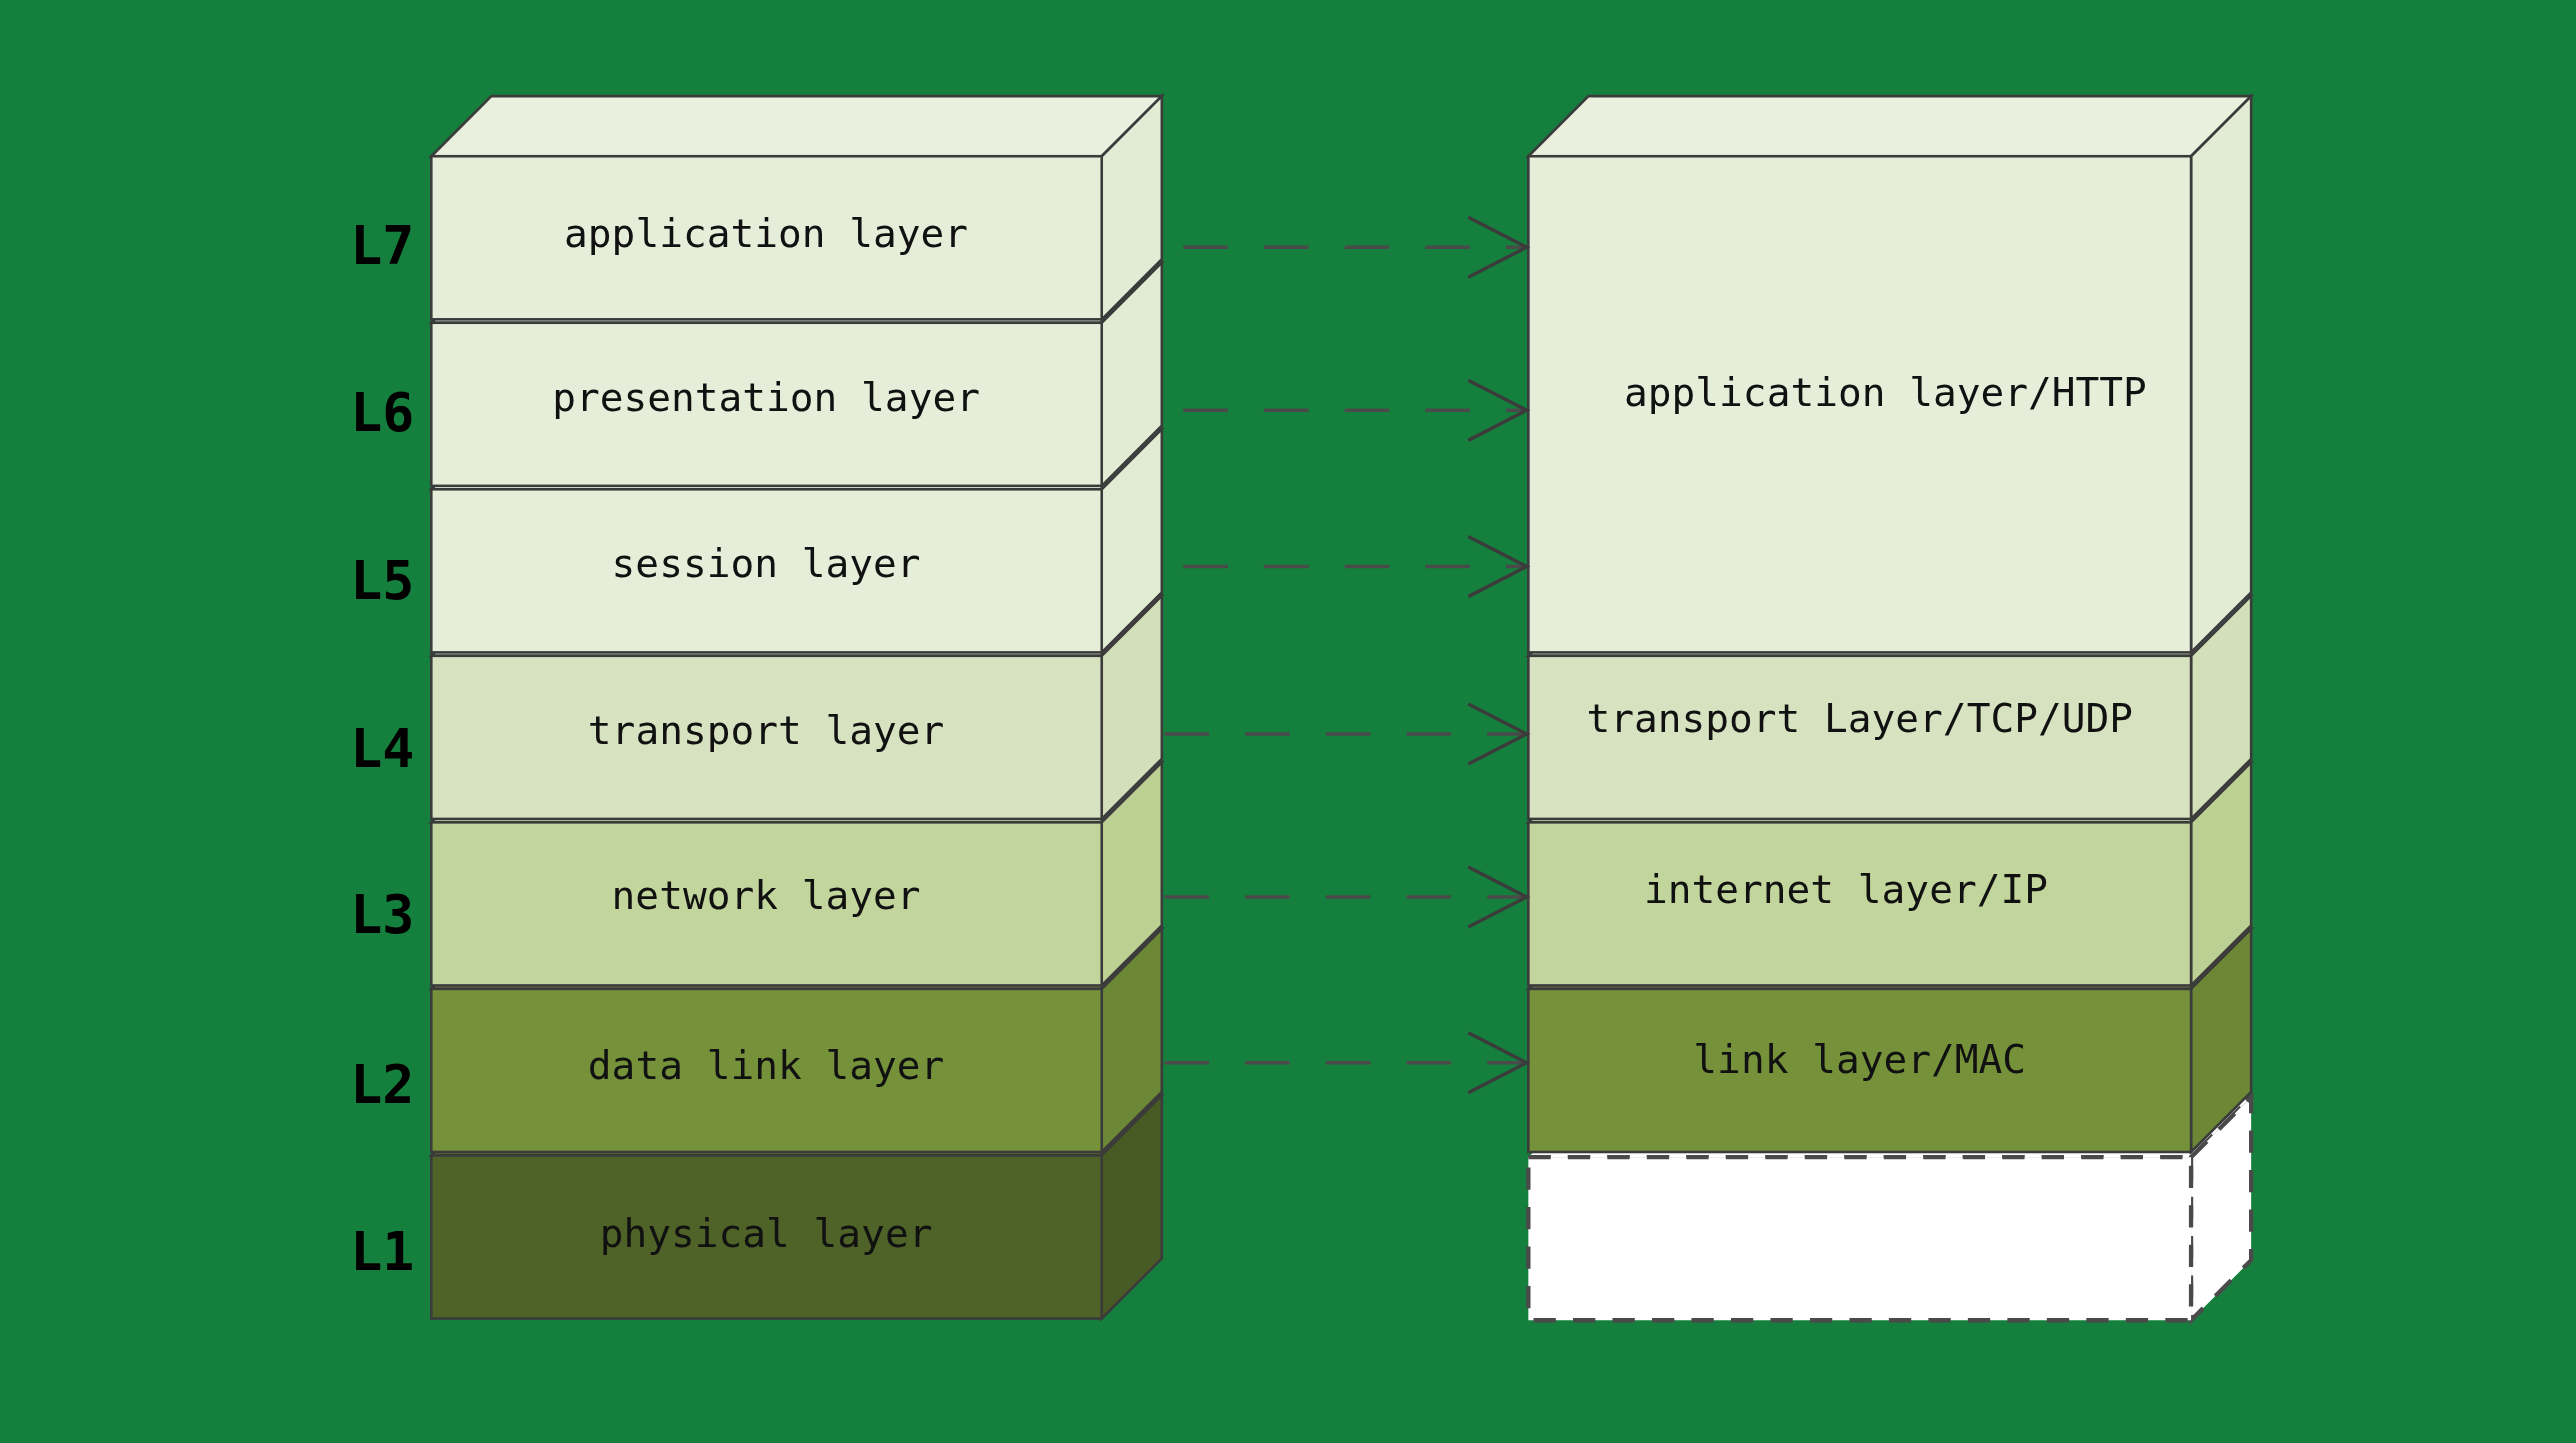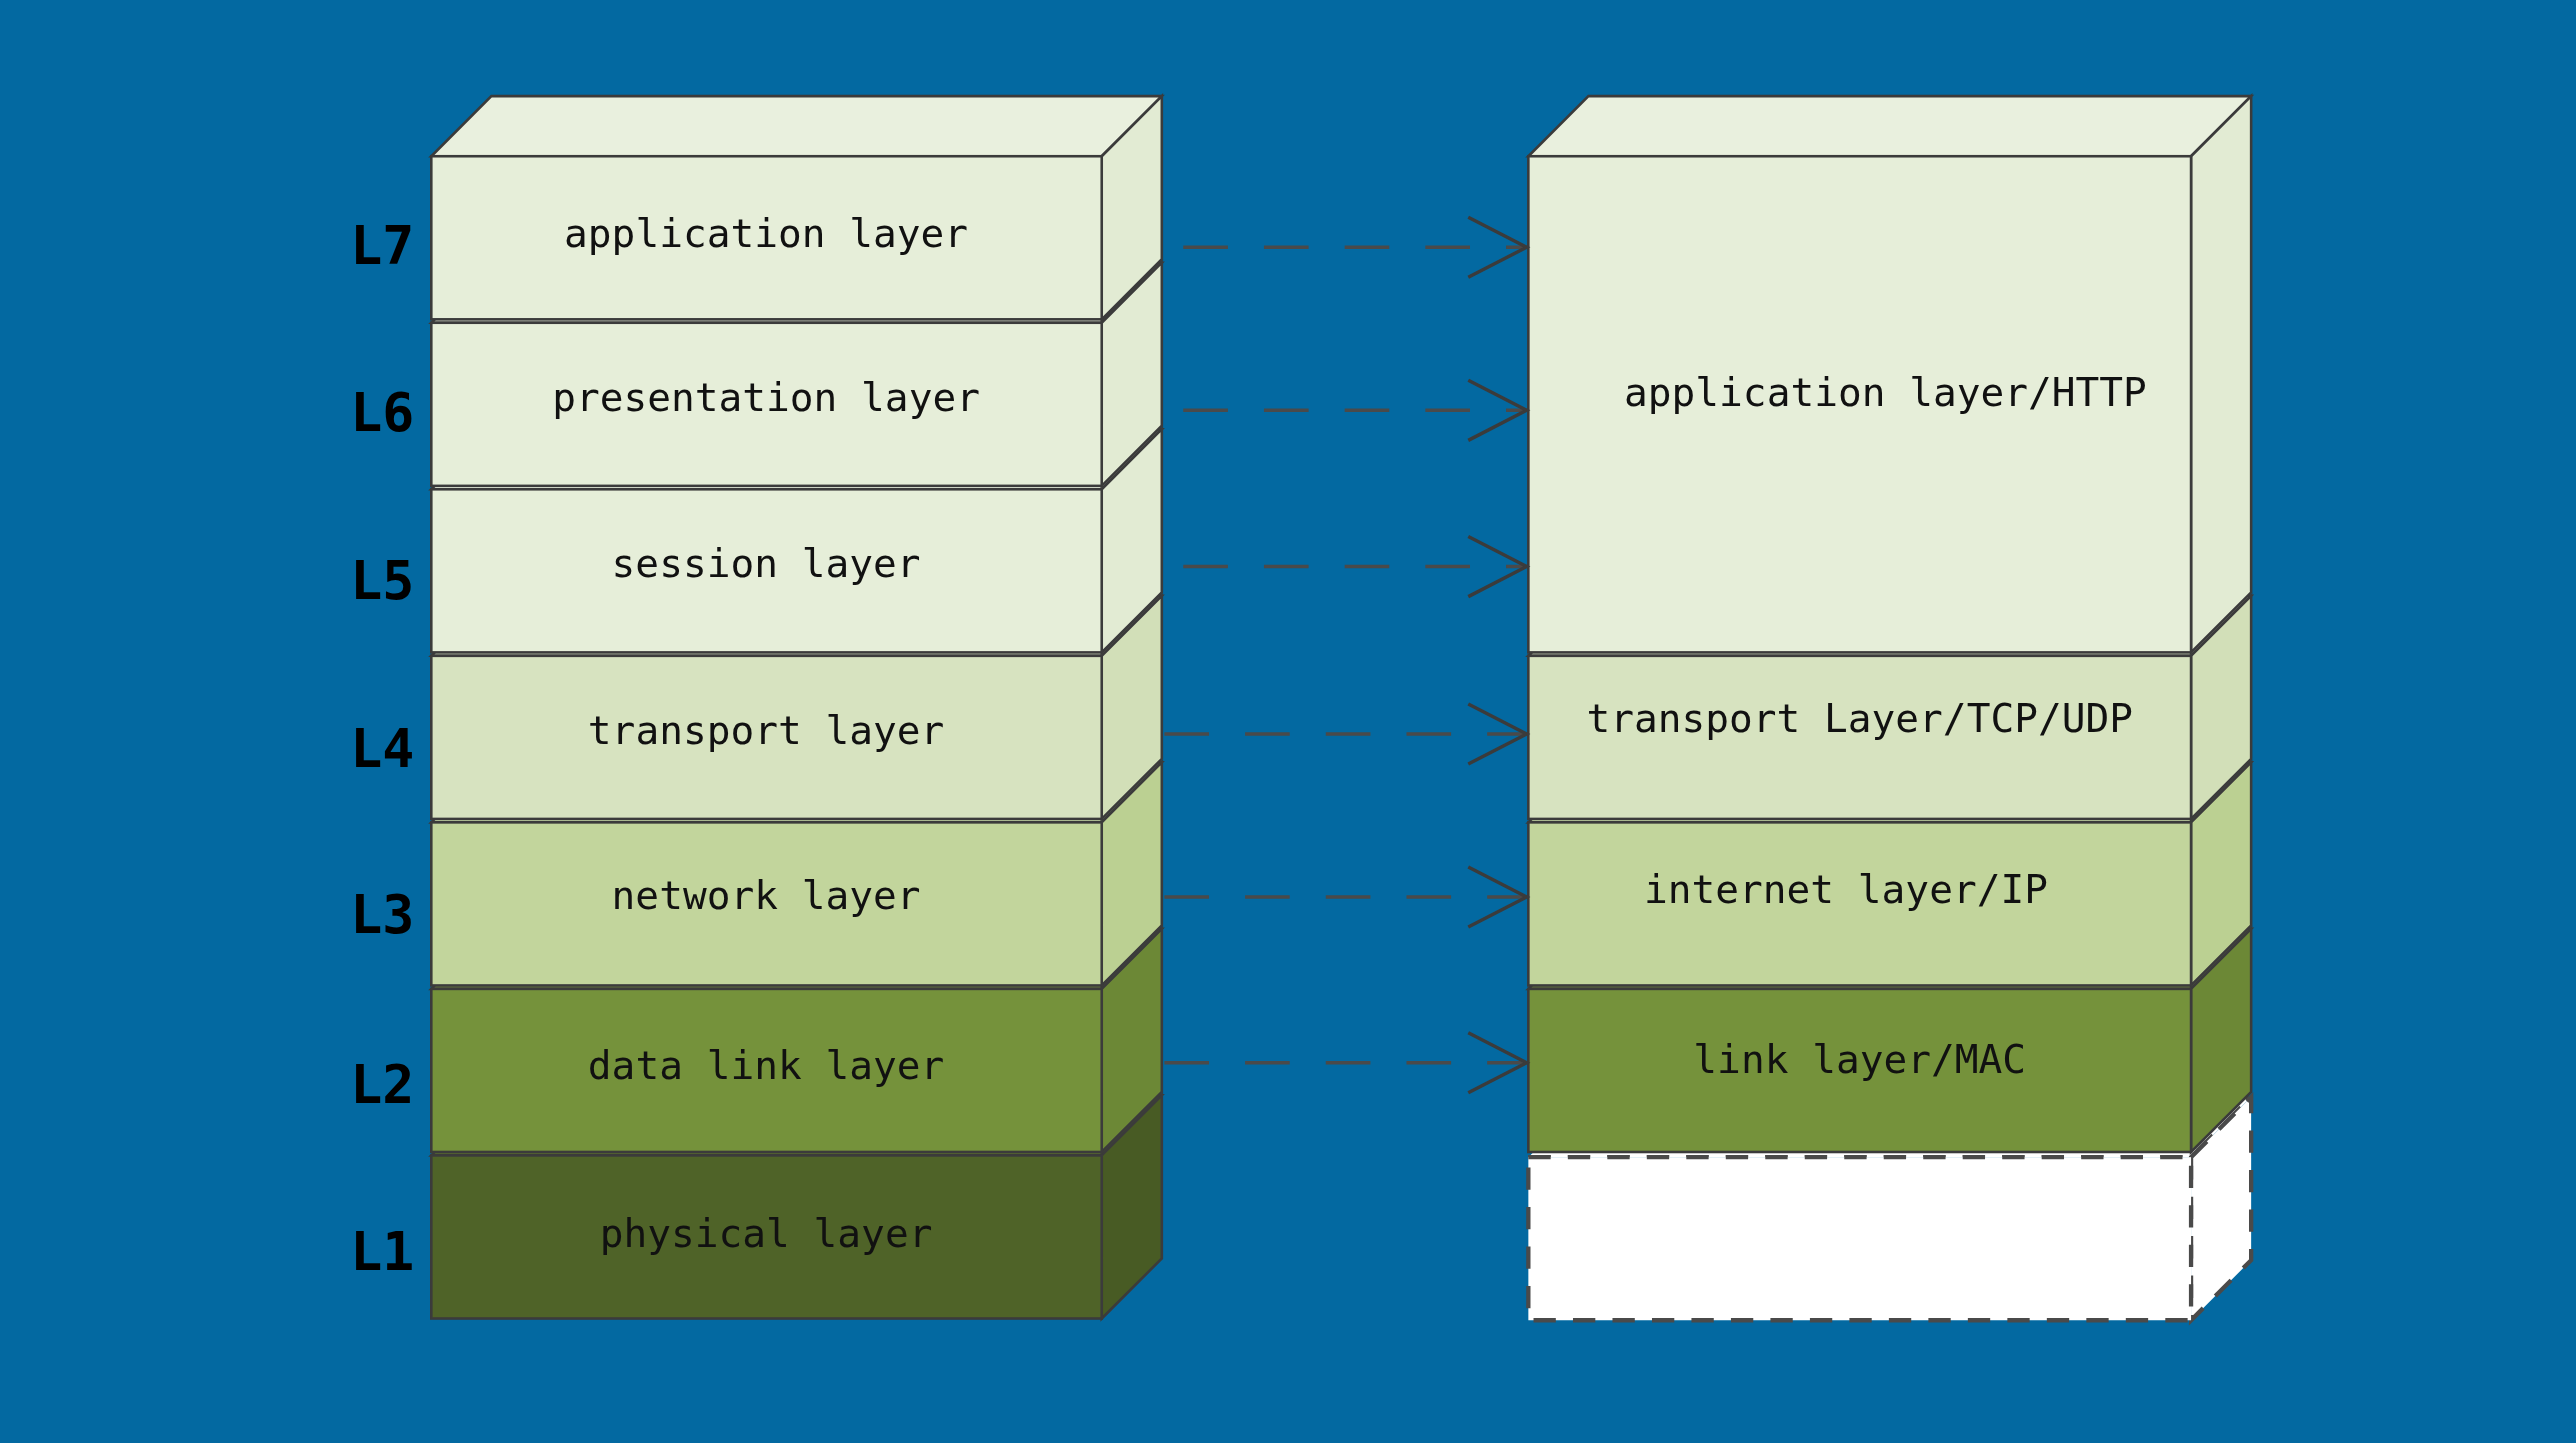--- a/index.html
+++ b/index.html
@@ -5,21 +5,21 @@
 <style>
   html, body {
     margin: 0;
     padding: 0;
     background: #f1eff5;
   }
   #stage {
     position: relative;
     width: 2576px;
     height: 1443px;
-    background: #0369a1;
+    background: #15803d;
     overflow: hidden;
     font-family: "DejaVu Sans Mono", "Liberation Mono", monospace;
   }
   #diagram-svg {
     position: absolute;
     left: 0;
     top: 0;
     width: 2576px;
     height: 1443px;
     display: block;

